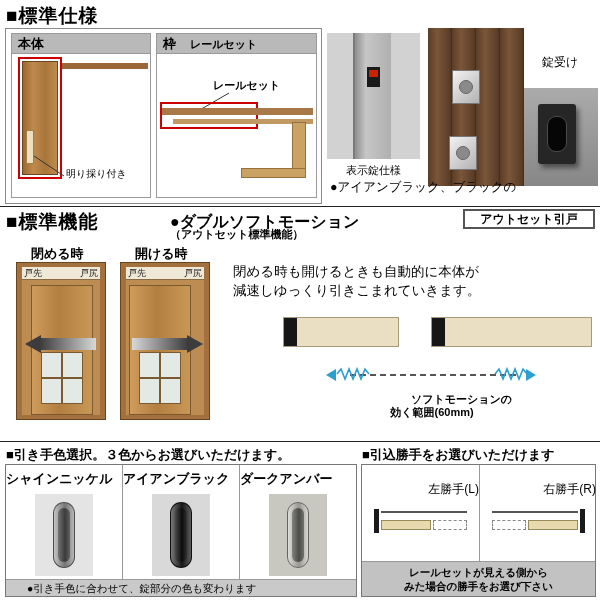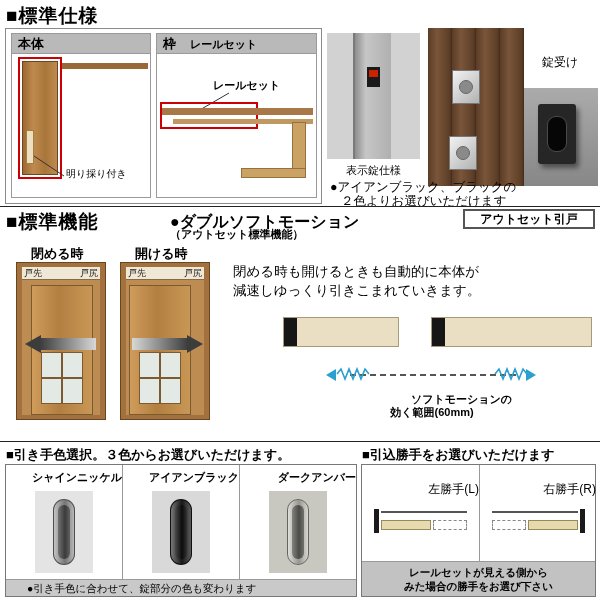--- a/index.html
+++ b/index.html
@@ -92,21 +92,21 @@
 #tri-right{left:526px;border-left:10px solid #2a9fd0}
 #diag-cap1{position:absolute;left:352px;top:392px;width:160px;text-align:right;font-size:11px;font-weight:bold}
 #diag-cap2{position:absolute;left:352px;top:405px;width:160px;text-align:center;font-size:11px;font-weight:bold}
 
 
 #hr2{top:441px}
 #handle-title{position:absolute;left:6px;top:446px;font-size:13px;font-weight:bold}
 #handle-box{position:absolute;left:5px;top:464px;width:352px;height:133px;border:1px solid #777;display:flex}
 .handle-col{flex:1;position:relative}
 .handle-col+.handle-col{border-left:1px solid #999}
-.handle-name{text-align:right;font-size:11px;font-weight:bold;margin-top:5px}
+.handle-name{text-align:left;font-size:13px;font-weight:bold;margin-top:5px}
 .handle-photo{margin:6px auto 0;width:58px;height:82px;position:relative}
 .hp0{background:#e4e4e4}.hp1{background:#d9d9d9}.hp2{background:#c9c8c0}
 .handle-pill{position:absolute;left:50%;top:50%;transform:translate(-50%,-50%);width:22px;height:66px;border-radius:11px;border:1px solid rgba(0,0,0,.5)}
 .handle-pill::after{content:"";position:absolute;left:0;top:0;right:0;bottom:0;border-radius:11px;background:linear-gradient(90deg,rgba(255,255,255,.40),rgba(0,0,0,.25) 55%,rgba(255,255,255,.28))}
 .pill-inner{position:absolute;left:4px;top:5px;right:4px;bottom:5px;border-radius:8px;background:rgba(0,0,0,.5)}
 #handle-note{position:absolute;left:0;bottom:0;width:100%;height:17px;background:#c9c9c9;border-top:1px solid #999;font-size:10.5px;line-height:16px;padding-left:21px}
 #pull-title{position:absolute;left:362px;top:446px;font-size:13px;font-weight:bold}
 #pull-box{position:absolute;left:361px;top:464px;width:235px;height:133px;border:1px solid #777}
 .pull-col{position:absolute;top:0;width:117px;height:97px}
 #pull-col-left{left:0}
@@ -182,21 +182,20 @@
       </div>
     <div class="plate" id="plate2">
         <div class="plate-circle"></div>
       </div>
     <div id="receiver-label">錠受け</div>
     <div id="black-receiver">
         <div id="black-recess"></div>
       </div>
   </div>
   <div id="receiver-note1">●アイアンブラック、ブラックの</div>
-  <div id="receiver-note2">２色よりお選びいただけます</div>
 
   <div class="hr" id="hr1"></div>
 
   <div class="big-title" id="func-title">■標準機能</div>
   <div id="feature1">●ダブルソフトモーション</div>
   <div id="feature2">（アウトセット標準機能）</div>
   <div id="outset-badge">アウトセット引戸</div>
 
   <div class="fig-label" id="fig-close-label">閉める時</div>
   <div class="door-fig" id="fig-close">

